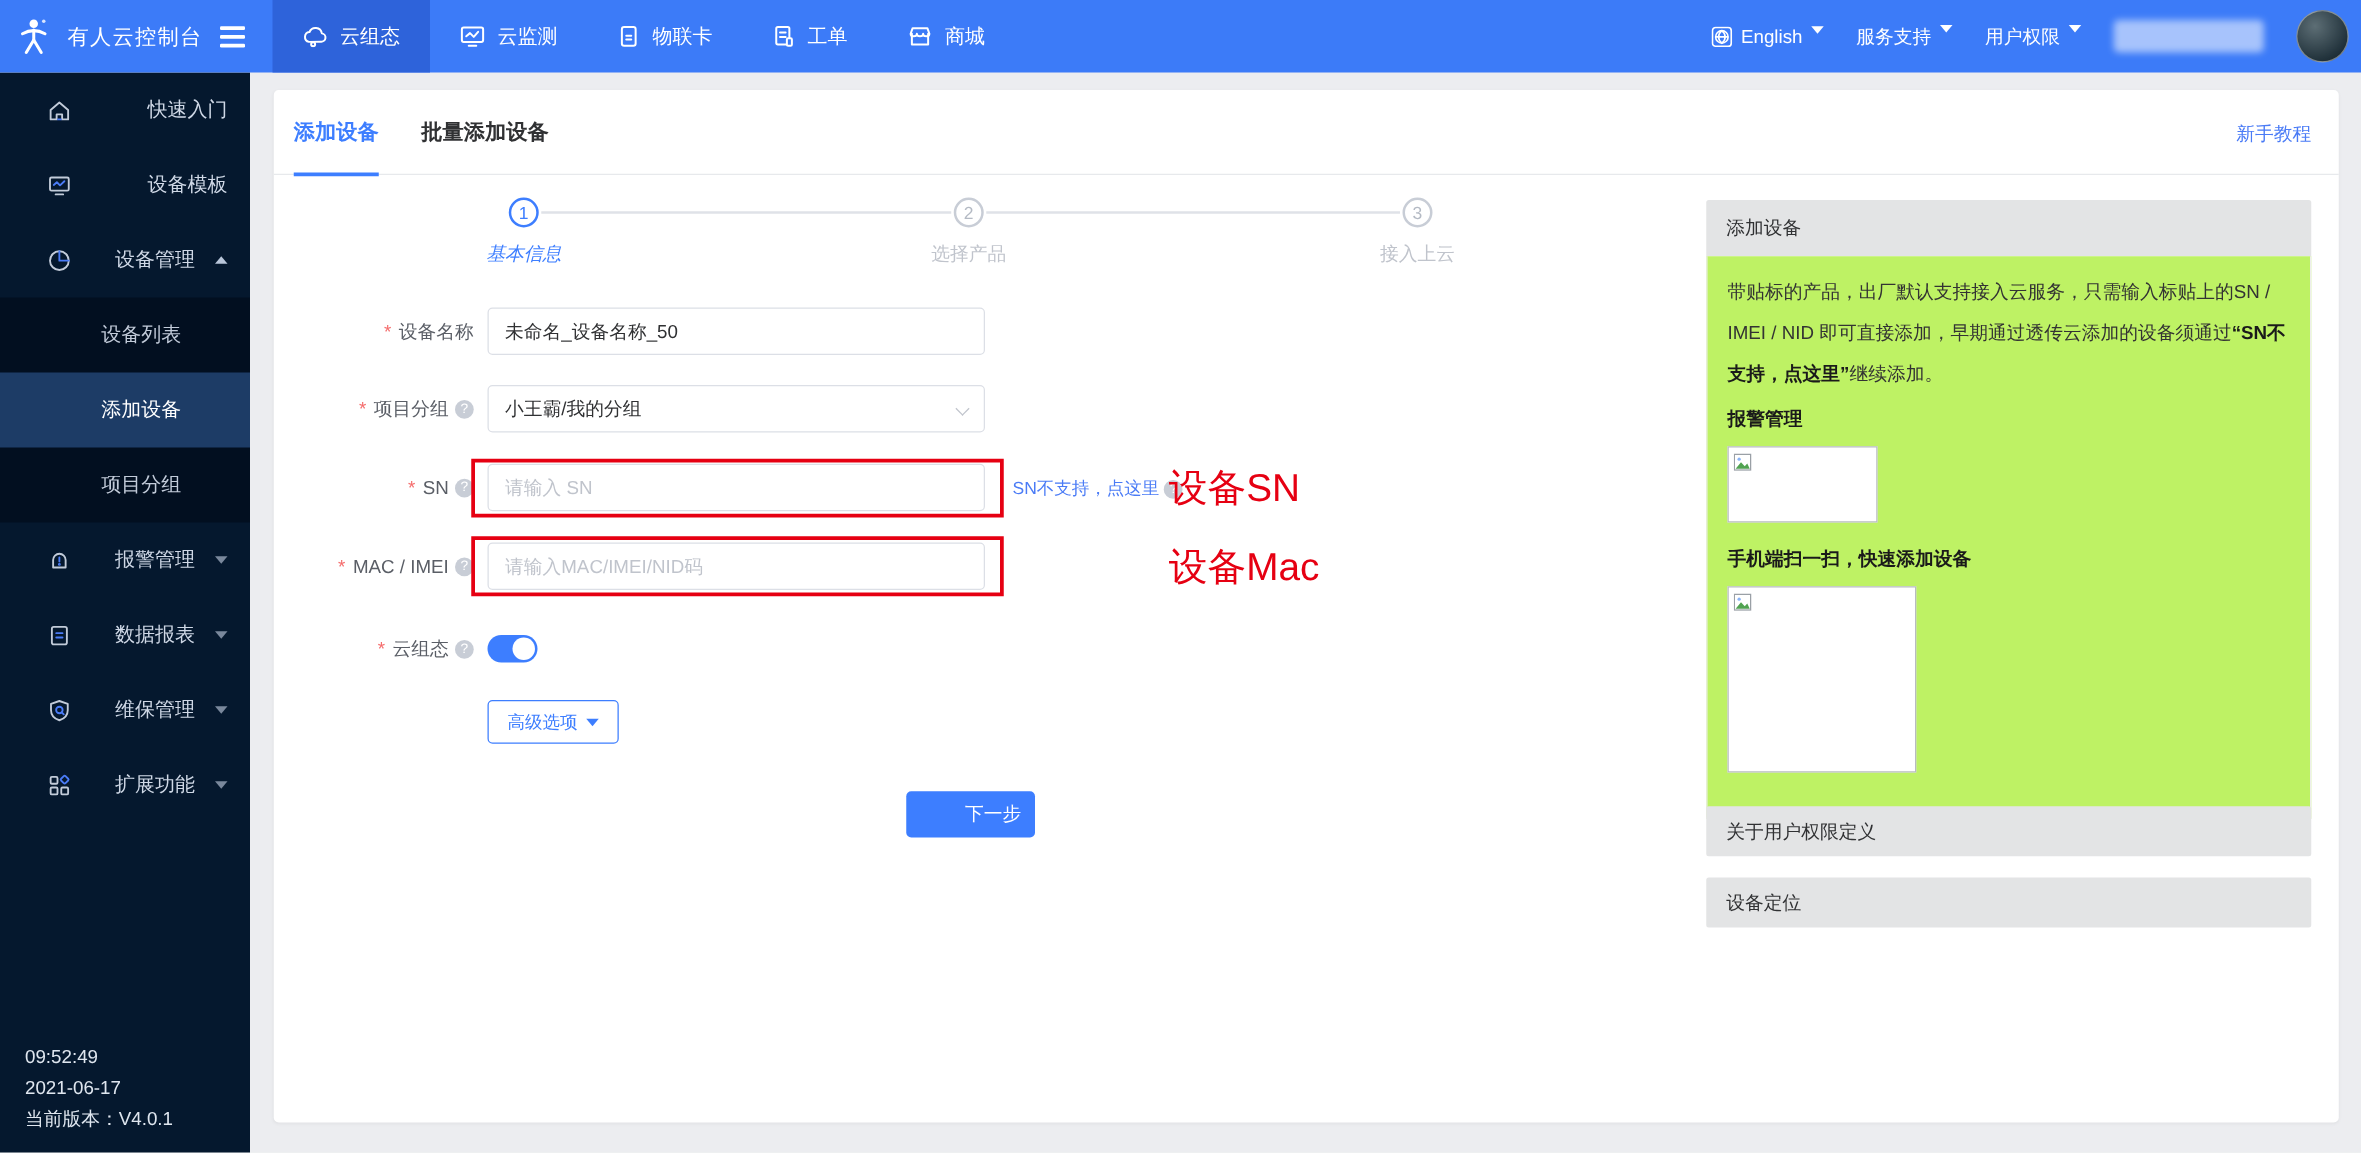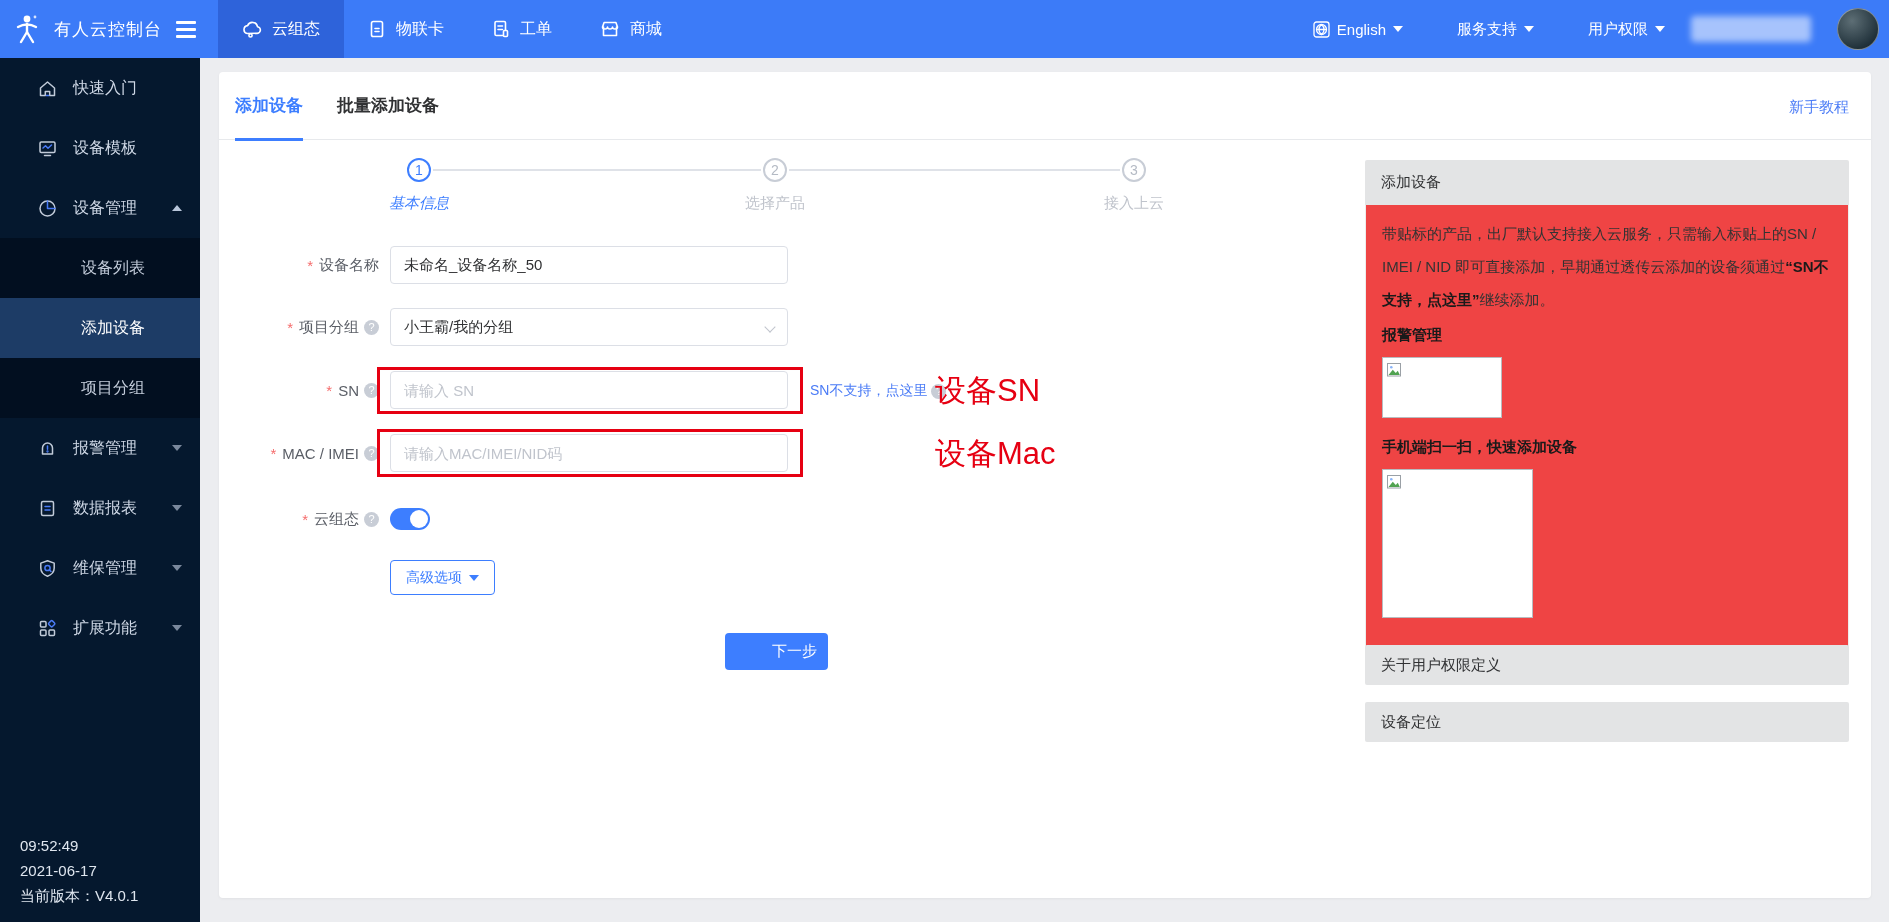--- a/index.html
+++ b/index.html
@@ -8,28 +8,28 @@
   
   .topbar { position:absolute; left:0; top:0; width:1889px; height:58px; background:#3c7bf8; display:flex; align-items:stretch; color:#fff; z-index:30; }
   .brand { display:flex; align-items:center; gap:12px; padding:0 14px 0 12px; width:218px; flex:0 0 auto; }
   .brand-title { font-size:17px; letter-spacing:1px; white-space:nowrap; }
   .hamburger { display:flex; flex-direction:column; gap:4px; cursor:pointer; margin-left:2px; }
   .hamburger i { display:block; width:20px; height:3px; background:#fff; border-radius:1px; }
   .topnav { display:flex; align-items:stretch; flex:1 1 auto; }
   .topnav-item { display:flex; align-items:center; gap:10px; padding:0 24px; font-size:16px; cursor:pointer; white-space:nowrap; }
   .topnav-item.active { background:#2e63da; }
   .topbar-right { display:flex; align-items:center; gap:26px; padding-right:10px; flex:0 0 auto; }
-  .tb-menu { display:flex; align-items:center; gap:7px; font-size:15px; cursor:pointer; white-space:nowrap;margin-left:28px; }
+  .tb-menu { display:flex; gap:7px; font-size:15px; cursor:pointer; white-space:nowrap; }
   .caret-down { width:0; height:0; border-left:5px solid transparent; border-right:5px solid transparent; border-top:6px solid #fff; }
   .redacted { width:120px; height:26px; border-radius:4px; background:rgba(255,255,255,.55); filter:blur(3px); }
   .avatar { width:42px; height:42px; border-radius:50%; background:radial-gradient(circle at 35% 30%, #5d6e75, #22333c 70%, #101d24); border:1px solid rgba(255,255,255,.4); }
 
   
   .sidebar { position:absolute; left:0; top:58px; width:200px; height:864px; background:#05182e; color:#cfd8e6; z-index:20; }
-  .side-item { height:60px; display:flex; align-items:center; gap:16px; padding:0 18px 0 38px; font-size:16px; cursor:pointer; position:relative; }
+  .side-item { height:60px; display:flex; align-items:center; gap:16px; padding:0 18px 0 38px; font-size:16px; cursor:pointer; position:relative;text-align:right; }
   .side-item .grow { flex:1 1 auto; }
   .side-caret-up { width:0; height:0; border-left:5px solid transparent; border-right:5px solid transparent; border-bottom:6px solid #b9c6da; }
   .side-caret-down { width:0; height:0; border-left:5px solid transparent; border-right:5px solid transparent; border-top:6px solid #7a889c; }
   .submenu { background:#020f20; }
   .sub-item { height:60px; display:flex; align-items:center; padding-left:81px; font-size:16px; cursor:pointer; color:#c2cbd9; }
   .sub-item.selected { background:#1d3c66; color:#fff; }
   .sidebar-footer { position:absolute; left:20px; bottom:14px; font-size:15px; color:#dfe6ef; line-height:25px; }
 
   
   .content { position:absolute; left:200px; top:58px; width:1689px; height:864px; background:#ecedf0; }
@@ -66,21 +66,21 @@
   .toggle { position:absolute; left:171px; top:8px; width:40px; height:22px; border-radius:11px; background:#3d7eff; cursor:pointer; }
   .toggle .knob { position:absolute; right:2px; top:2px; width:18px; height:18px; border-radius:50%; background:#fff; }
 
   .adv-btn { position:absolute; left:171px; top:488px; height:35px; padding:0 15px; border:1px solid #3d7eff; border-radius:4px; background:#fff; color:#3d7eff; font-size:14px; display:flex; align-items:center; gap:7px; cursor:pointer; font-family:inherit; }
   .adv-btn .caret { width:0; height:0; border-left:5px solid transparent; border-right:5px solid transparent; border-top:6px solid #3d7eff; }
   .next-btn { position:absolute; left:506px; top:561px; width:103px; height:37px; background:#3d7eff; border:none; border-radius:4px; color:#fff; font-size:15px; cursor:pointer; font-family:inherit;padding-left:36px; }
 
   
   .rpanel { position:absolute; left:1146px; width:484px; }
   .rpanel-header { height:45px; background:#e3e4e5; border-radius:2px 2px 0 0; display:flex; align-items:center; padding:0 16px; font-size:15px; color:#303133; cursor:pointer; }
-  .rpanel-body { background:#ef4444; border:1px solid #ededed; border-top:none; padding:12px 16px 36px; }
+  .rpanel-body { background:#bef264; border:1px solid #ededed; border-top:none; padding:12px 16px 36px; }
   .rpanel-intro { font-size:15px; line-height:33px; color:#333; }
   .rpanel-intro b { color:#1a1a1a; }
   .rp-caption { font-size:15px; font-weight:bold; color:#1a1a1a; margin-top:10px; }
   .img-box { border:1px solid #b8bcc0; background:#fff; padding:4px; margin-top:12px; }
   .img-box.small { width:120px; height:61px; }
   .img-box.big { width:151px; height:149px; }
   .collapsed-panel { position:absolute; left:1146px; width:484px; height:40px; background:#e3e4e5; border-radius:2px; display:flex; align-items:center; padding:0 16px; font-size:15px; color:#303133; cursor:pointer; }
   svg { display:block; }
 </style>
 </head>
@@ -107,20 +107,30 @@
 
   <nav class="topnav">
     <div class="topnav-item active">
       <span>
         <svg width="20" height="18" viewBox="0 0 20 18" fill="none" stroke="#fff" stroke-width="1.6" stroke-linecap="round" stroke-linejoin="round">
           <path d="M5.2 13.5 a4 4 0 0 1 .4-7.9 a5.2 5.2 0 0 1 9.9 1.1 a3.3 3.3 0 0 1-.9 6.6 z"></path>
           <circle cx="8.5" cy="15.4" r="1.6"></circle>
         </svg>
       </span>
       <span>云组态</span>
+    </div>
+    <div class="topnav-item">
+      <span>
+        <svg width="20" height="18" viewBox="0 0 20 18" fill="none" stroke="#fff" stroke-width="1.6" stroke-linecap="round" stroke-linejoin="round">
+          <rect x="1.5" y="2" width="17" height="11.5" rx="1.5"></rect>
+          <polyline points="5,9 8,6.5 11,9.5 14.5,5.5"></polyline>
+          <path d="M7 16.5 h6"></path>
+        </svg>
+      </span>
+      <span>云监测</span>
     </div>
     <div class="topnav-item">
       <span>
         <svg width="18" height="18" viewBox="0 0 18 18" fill="none" stroke="#fff" stroke-width="1.6" stroke-linecap="round" stroke-linejoin="round">
           <rect x="3.5" y="1.5" width="11" height="15" rx="1.8"></rect>
           <path d="M7 8.5 h4 M7 11.5 h4"></path>
         </svg>
       </span>
       <span>物联卡</span>
     </div>

